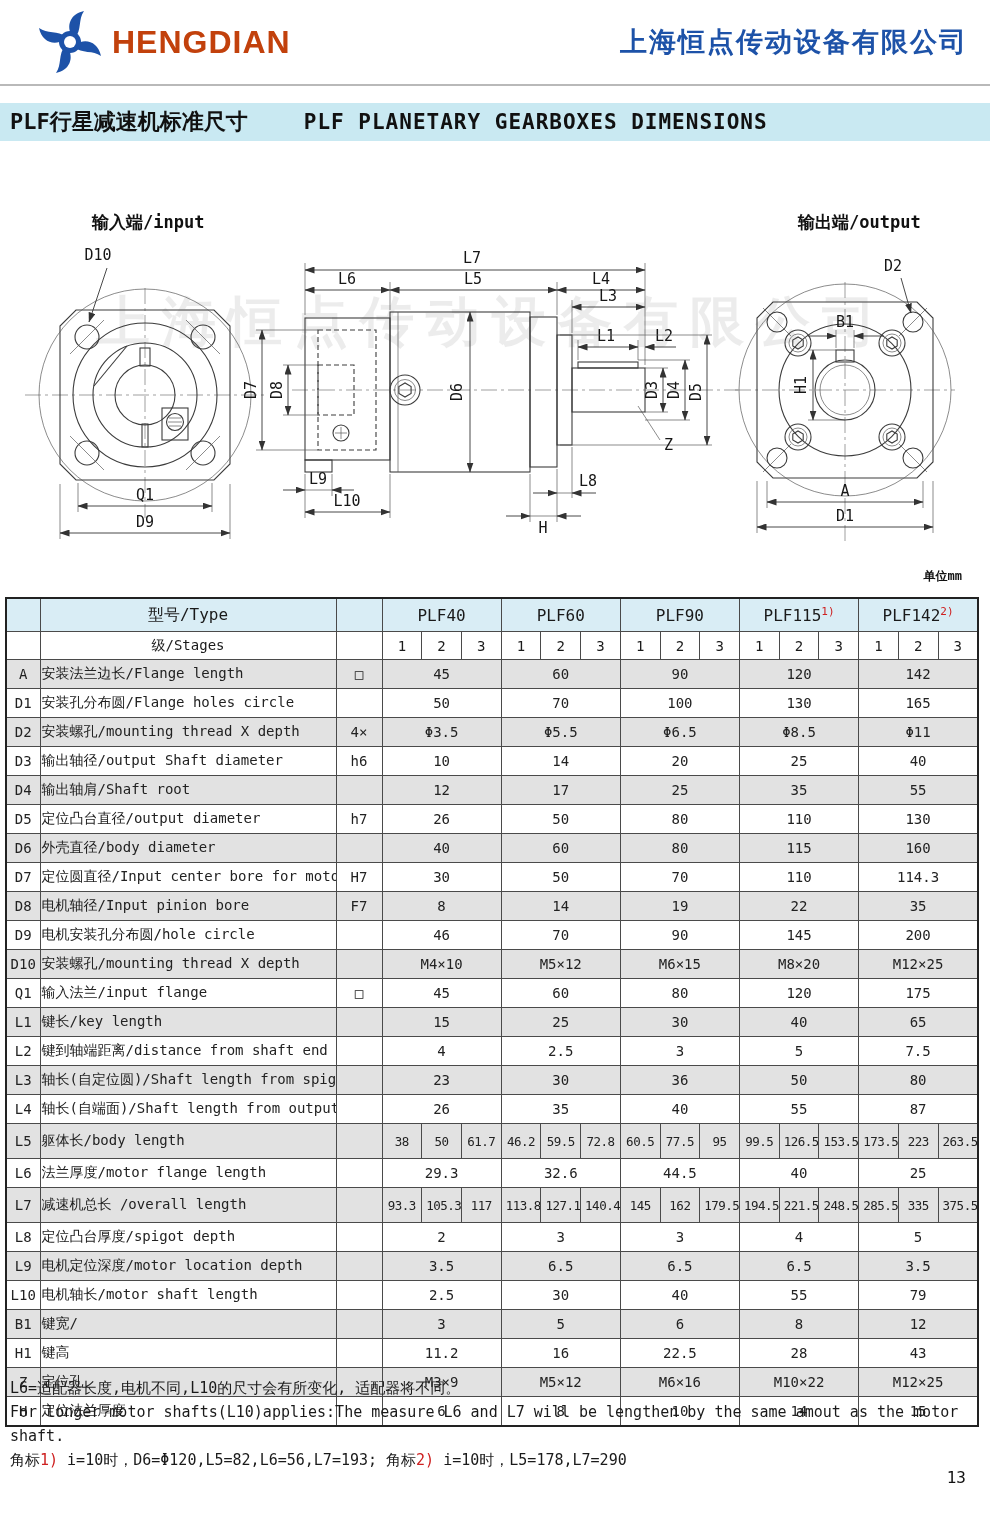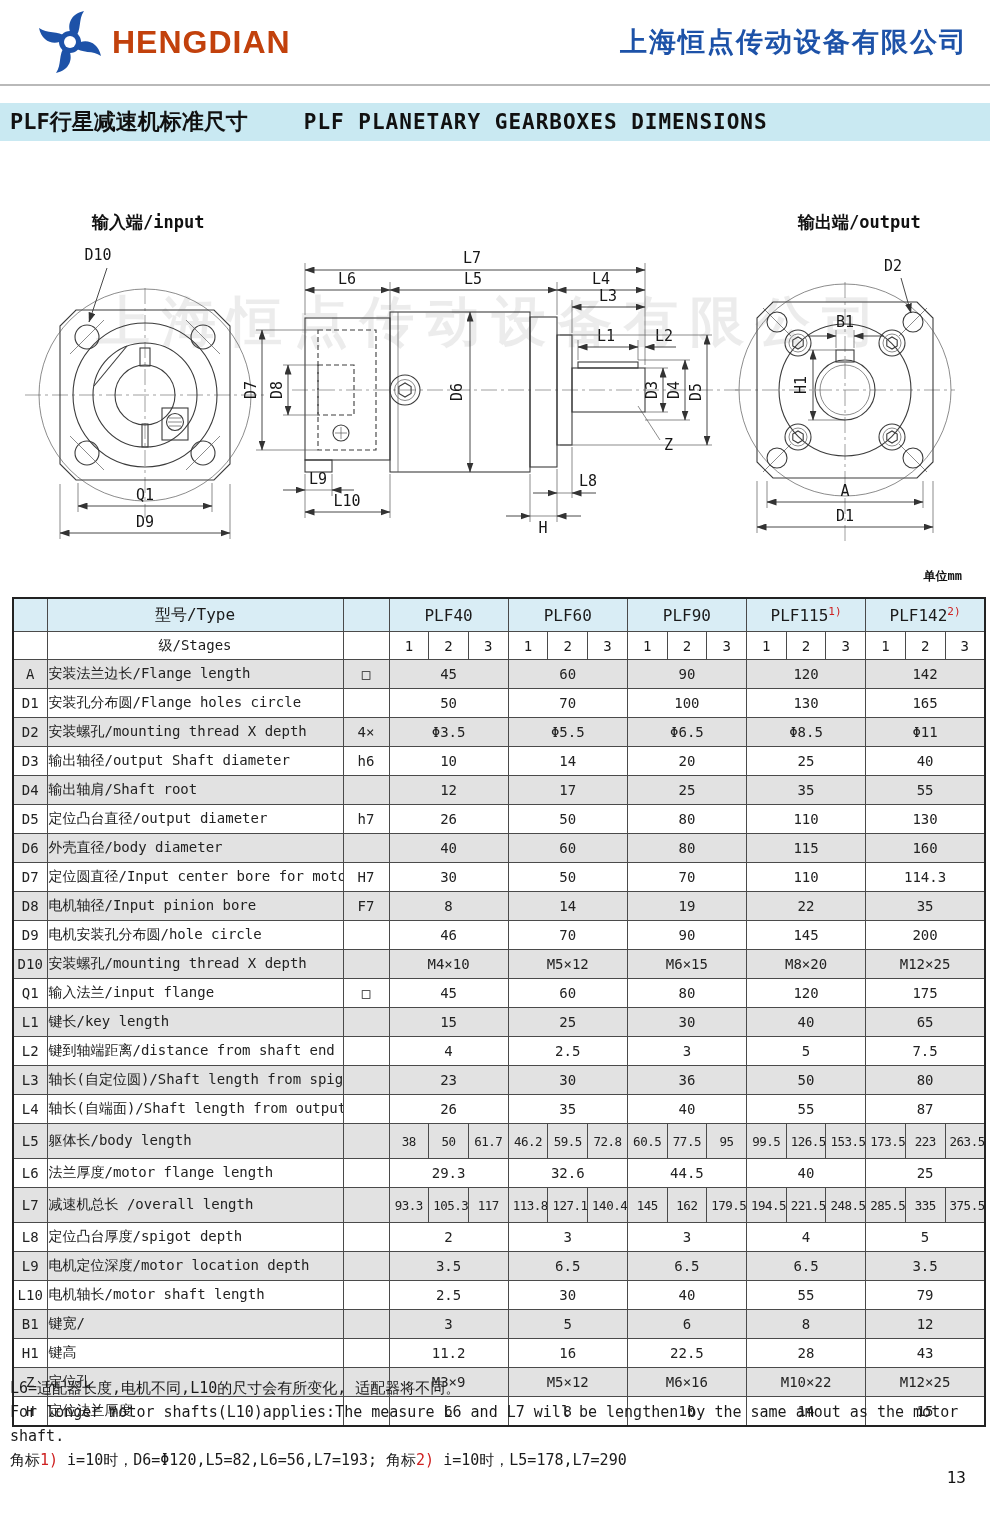--- a/index.html
+++ b/index.html
@@ -24,21 +24,21 @@
   .dash{stroke-dasharray:5 3;}
   .cl{fill:none;stroke:#777;stroke-width:0.7;stroke-dasharray:16 4 3 4;}
   .ext{stroke:#5a5a5a;stroke-width:0.7;}
   .dim{stroke:#333;stroke-width:0.9;fill:none;}
   .dtv{font-family:"DejaVu Sans Mono",monospace;font-size:15px;fill:#161616;}
   .dth{font-family:"DejaVu Sans Mono",monospace;font-size:17px;font-weight:bold;fill:#111;}
   .wm{font-family:"Liberation Sans",sans-serif;font-size:54px;font-weight:bold;fill:#000;opacity:0.07;letter-spacing:12px;}
   
   .unit{position:absolute;top:568px;right:28px;font-size:12px;font-weight:bold;color:#111;}
   
-  #dim-table{position:absolute;top:597px;left:12px;width:974px;border-collapse:collapse;table-layout:fixed;
+  #dim-table{position:absolute;top:597px;left:5px;width:974px;border-collapse:collapse;table-layout:fixed;
              border:2px solid #222;}
   #dim-table th,#dim-table td{border:1px solid #4a4a4a;overflow:hidden;white-space:nowrap;}
   #dim-table thead .type-row th{background:#d9edf5;height:30px;font-size:16px;font-weight:normal;}
   #dim-table thead .stage-row th{background:#fff;height:25px;font-size:14px;font-weight:normal;}
   #dim-table tbody td{height:26px;font-size:14px;text-align:center;color:#222;}
   #dim-table tbody td.name{text-align:left;}
   #dim-table tbody td.sv{font-size:12.5px;padding:4px;letter-spacing:-0.5px;}
   #dim-table tbody tr:nth-child(odd) td{background:#e2e2e2;}
   sup.red{color:#ce2020;font-size:11px;}
   

